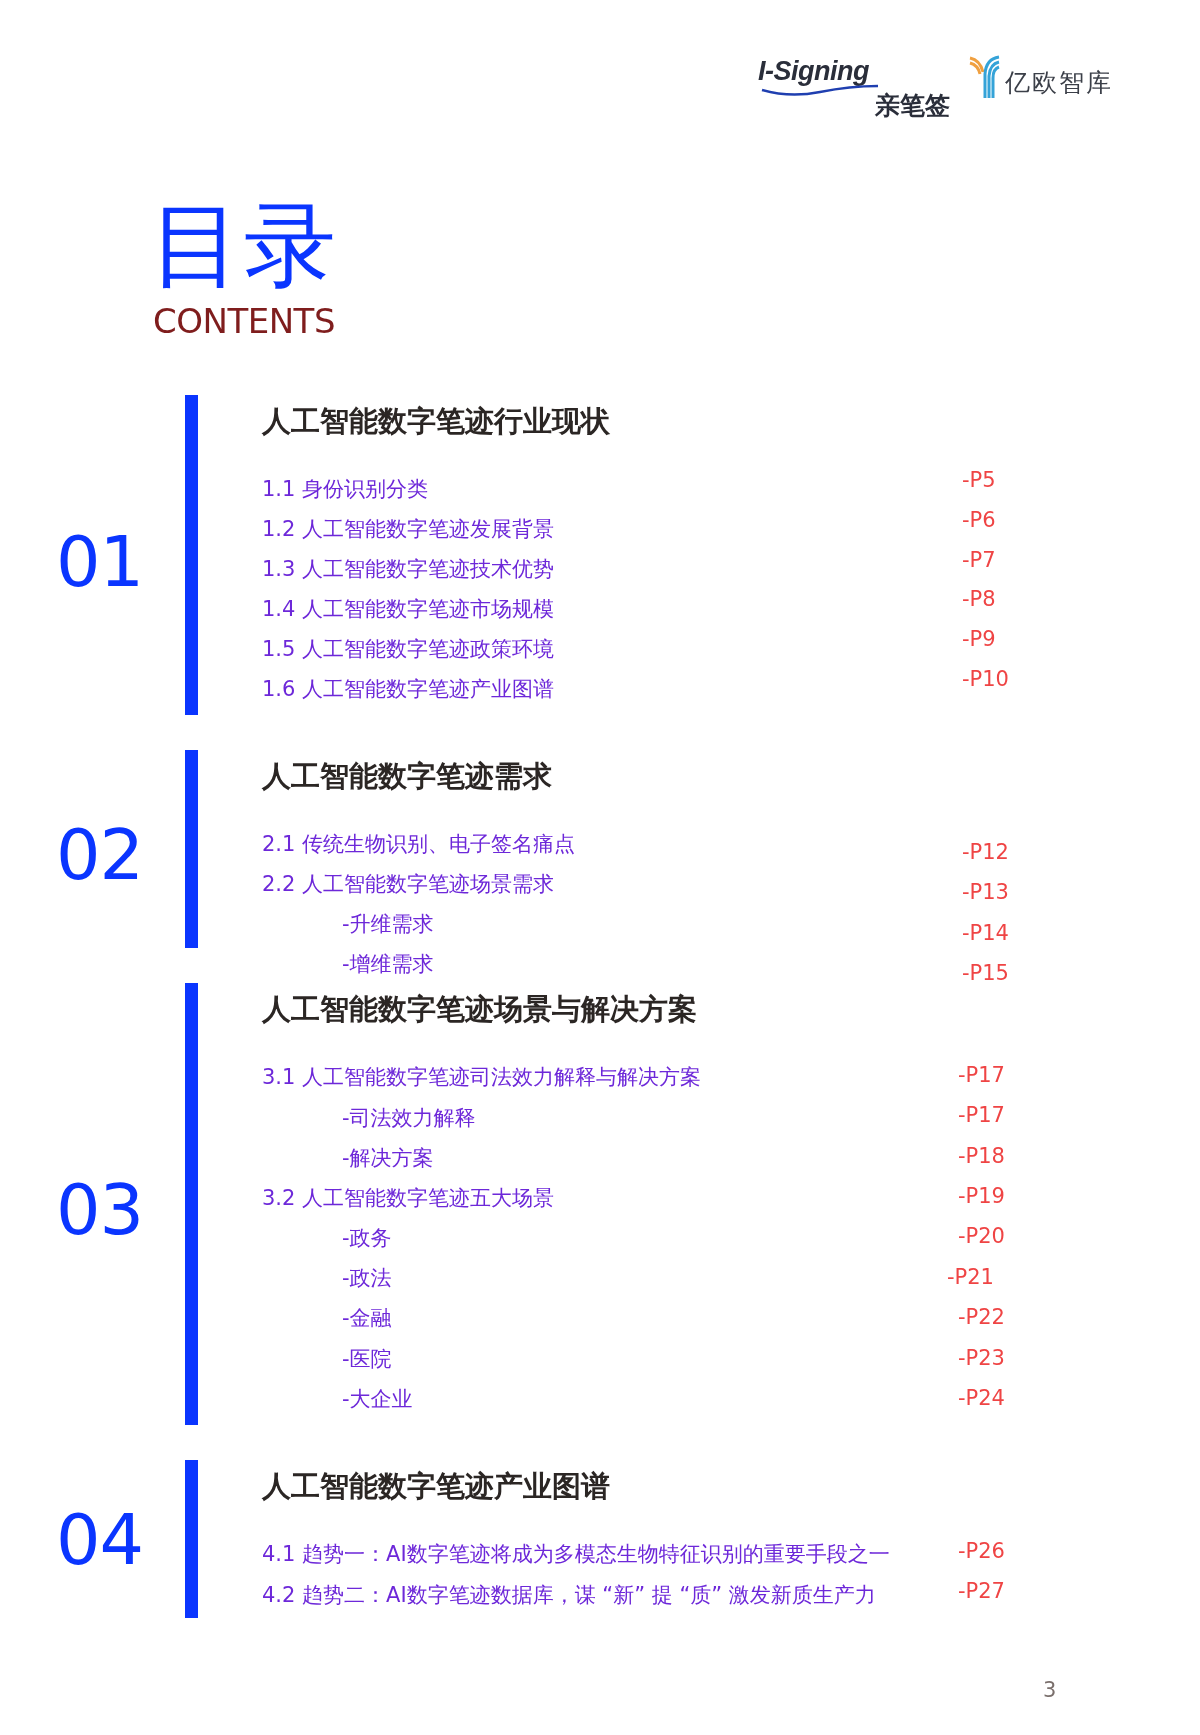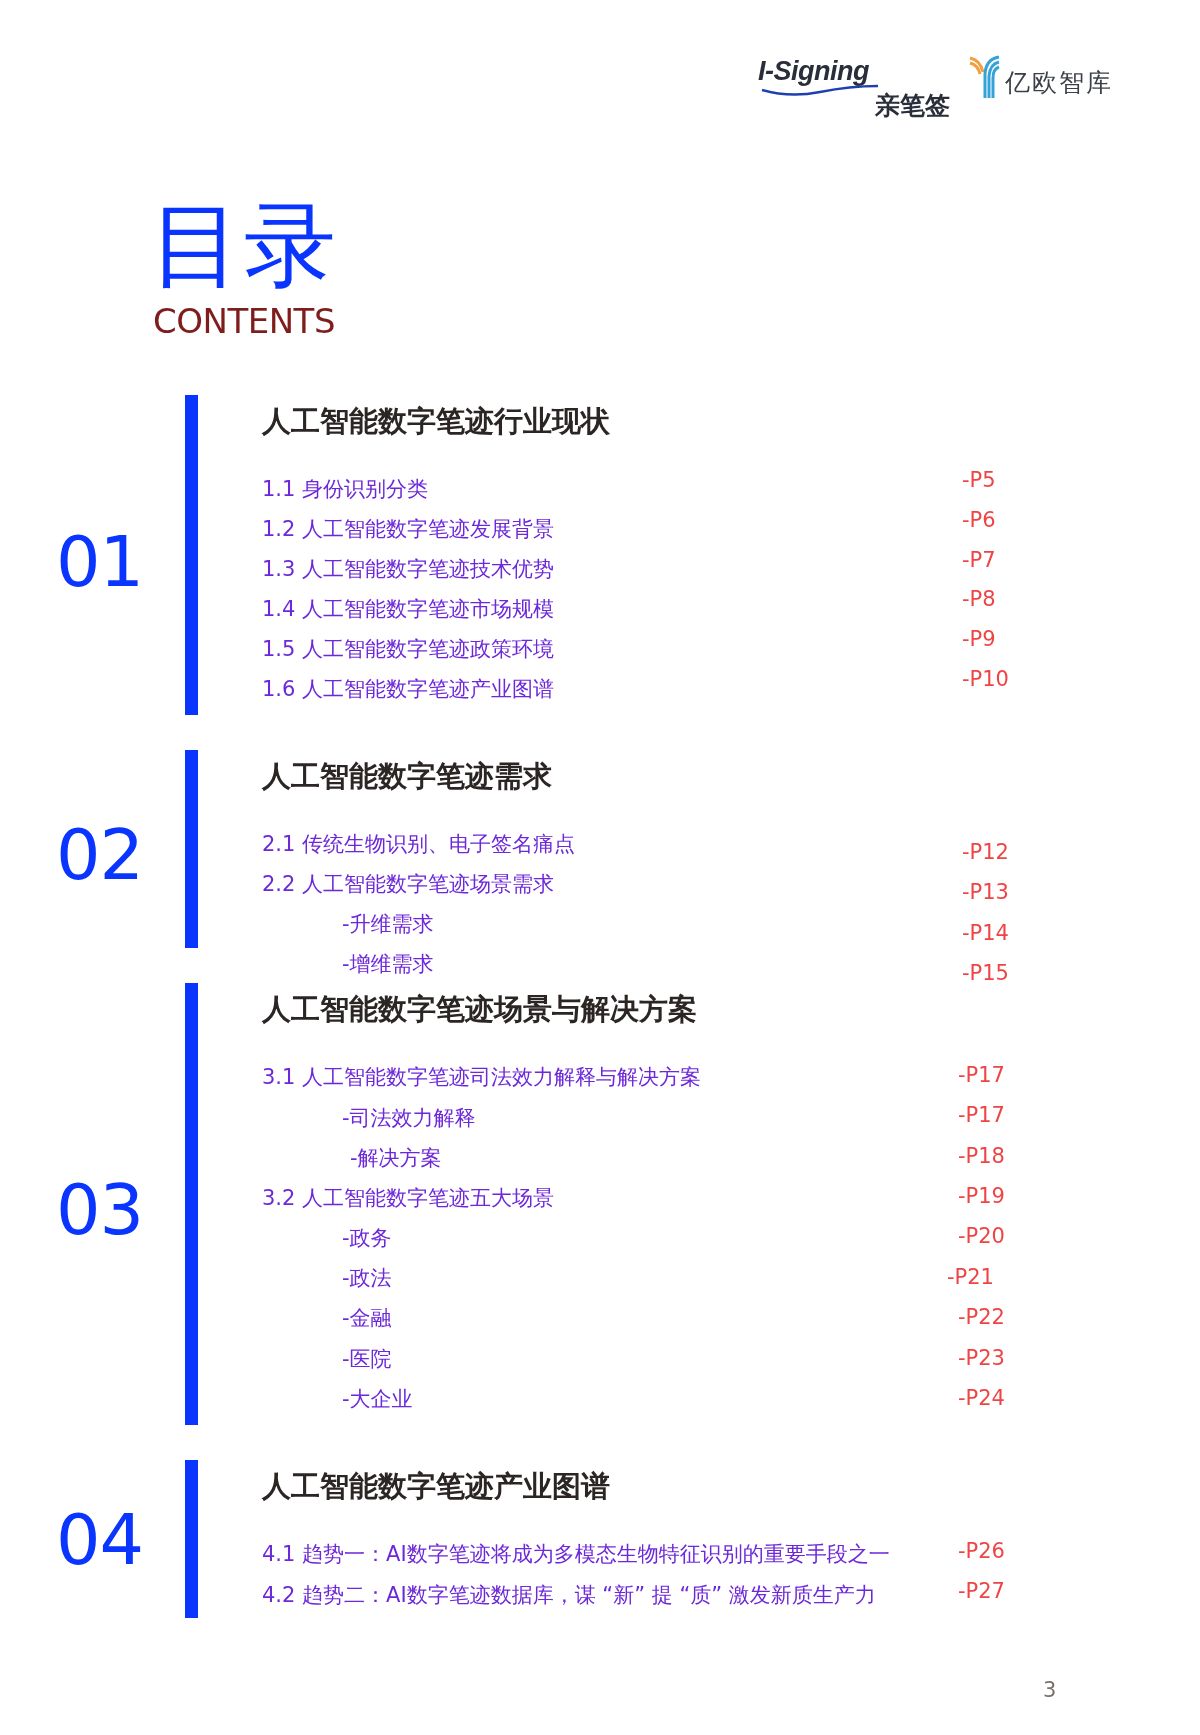--- a/index.html
+++ b/index.html
@@ -100,21 +100,21 @@
   <div class="sec-bar" style="top:983px;height:442px;"></div>
   <div class="sec-num" style="top:1170px;">03</div>
   <div class="sec-head" style="top:989px;">人工智能数字笔迹场景与解决方案</div>
 
   <div class="entry" style="top:1062px;">3.1 人工智能数字笔迹司法效力解释与解决方案</div>
   <div class="page" style="top:1060px;left:958px;">-P17</div>
 
   <div class="entry sub" style="top:1103px;">-司法效力解释</div>
   <div class="page" style="top:1100px;left:958px;">-P17</div>
 
-  <div class="entry sub" style="top:1143px;margin-left:8px;">-解决方案</div>
+  <div class="entry sub" style="top:1143px;">-解决方案</div>
   <div class="page" style="top:1141px;left:958px;">-P18</div>
 
   <div class="entry" style="top:1183px;">3.2 人工智能数字笔迹五大场景</div>
   <div class="page" style="top:1181px;left:958px;">-P19</div>
 
   <div class="entry sub" style="top:1223px;">-政务</div>
   <div class="page" style="top:1221px;left:958px;">-P20</div>
 
   <div class="entry sub" style="top:1263px;">-政法</div>
   <div class="page" style="top:1262px;left:947px;">-P21</div>

